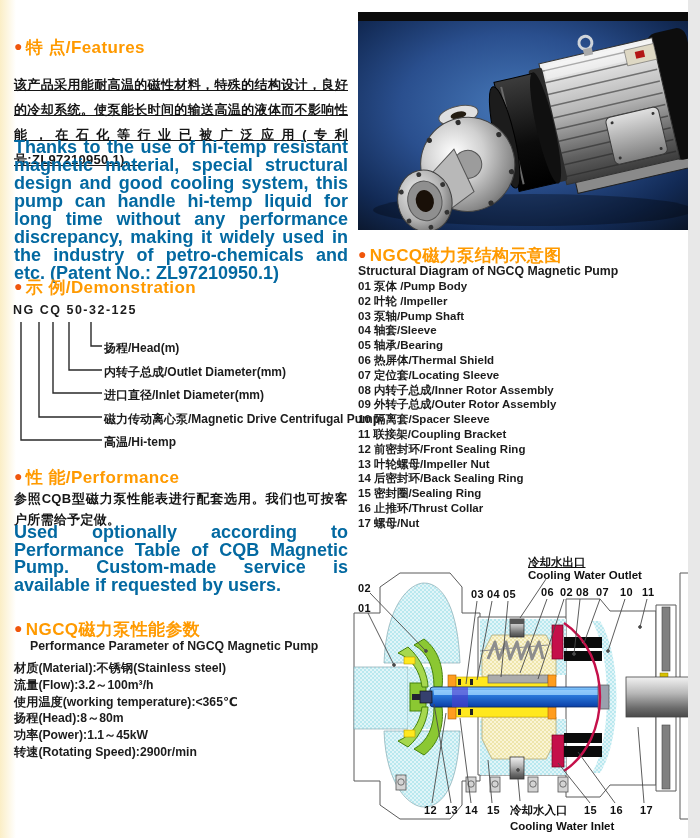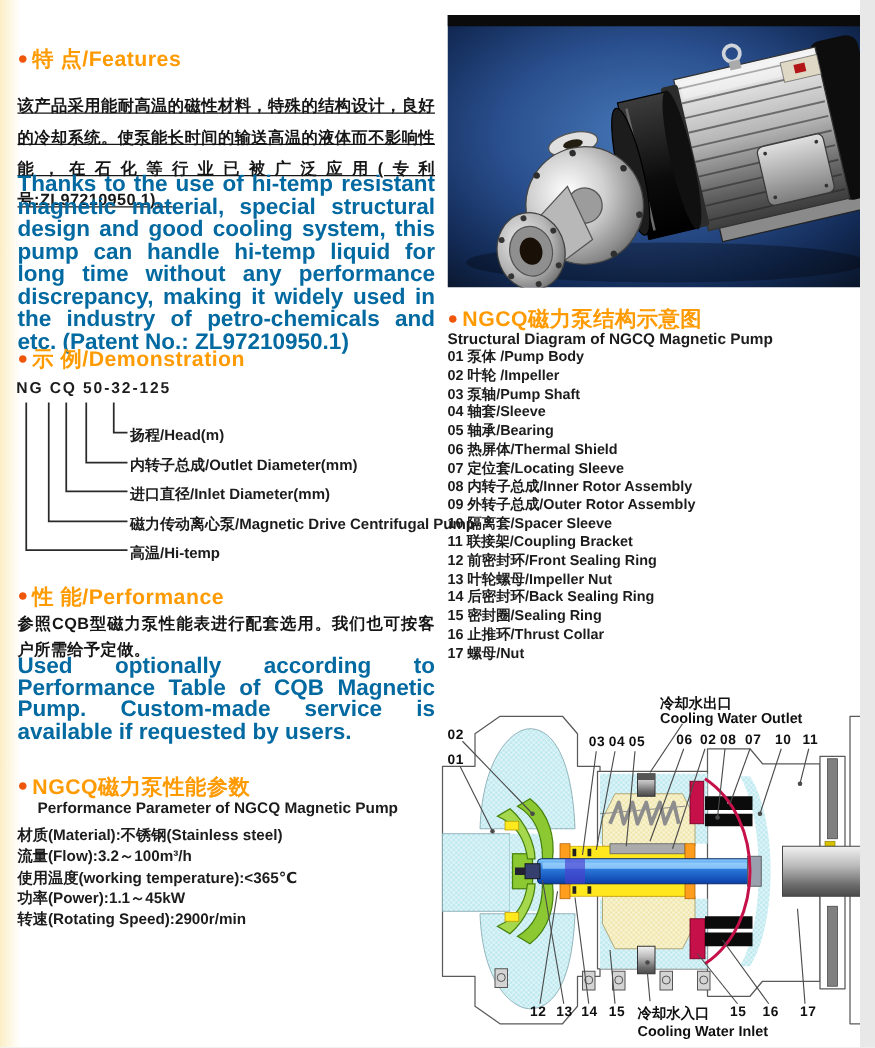--- a/index.html
+++ b/index.html
@@ -53,20 +53,21 @@
   <div class="sec-h" style="left:14px;top:466px;"><span class="dot">●</span><span>性 能/Performance</span></div>
   <div class="para zh-body" style="left:14px;top:488px;line-height:21px;">参照CQB型磁力泵性能表进行配套选用。我们也可按客户所需给予定做。</div>
   <div class="para en-body" style="left:14px;top:524px;line-height:17.5px;">Used optionally according to Performance Table of CQB Magnetic Pump. Custom-made service is available if requested by users.</div>
 
   <div class="sec-h" style="left:14px;top:618px;"><span class="dot">●</span><span>NGCQ磁力泵性能参数</span></div>
   <div class="subt" style="left:14px;top:639px;padding-left:16px;">Performance Parameter of NGCQ Magnetic Pump</div>
   <div class="speclist" style="left:14px;top:660px;">
     <div>材质(Material):不锈钢(Stainless steel)</div>
     <div>流量(Flow):3.2～100m³/h</div>
     <div>使用温度(working temperature):&lt;365℃</div>
+    <div>扬程(Head):8～80m</div>
     <div>功率(Power):1.1～45kW</div>
     <div>转速(Rotating Speed):2900r/min</div>
   </div>
 
   <svg class="dg" style="left:358px;top:12px;" width="342" height="218" viewBox="0 0 342 218">
     <defs>
       <radialGradient id="pg" cx="46%" cy="44%" r="75%">
         <stop offset="0%" stop-color="#4678b8"></stop>
           <stop offset="45%" stop-color="#2a4f8e"></stop>
         <stop offset="78%" stop-color="#122a55"></stop>
@@ -323,21 +324,21 @@
         <line x1="121" y1="248" x2="110" y2="163"></line>
         <line x1="142" y1="248" x2="138" y2="205"></line>
         <line x1="170" y1="246" x2="168" y2="224"></line>
           <circle cx="168" cy="215" r="1.4"></circle>
         <line x1="240" y1="248" x2="208" y2="208"></line>
         <line x1="265" y1="248" x2="228" y2="197"></line>
         <line x1="294" y1="248" x2="288" y2="172"></line>
       </g>
     </svg>
 
-    <div class="dg-label" style="left:178px;top:0px;">冷却水出口</div>
+    <div class="dg-label" style="left:178px;top:0px;text-decoration:underline;">冷却水出口</div>
     <div class="dg-label" style="left:178px;top:14px;">Cooling Water Outlet</div>
     <span class="callout" style="left:8px;top:27px;">02</span>
     <span class="callout" style="left:8px;top:47px;">01</span>
     <span class="callout" style="left:121px;top:33px;">03</span>
     <span class="callout" style="left:137px;top:33px;">04</span>
     <span class="callout" style="left:153px;top:33px;">05</span>
     <span class="callout" style="left:191px;top:31px;">06</span>
     <span class="callout" style="left:210px;top:31px;">02</span>
     <span class="callout" style="left:226px;top:31px;">08</span>
     <span class="callout" style="left:246px;top:31px;">07</span>

